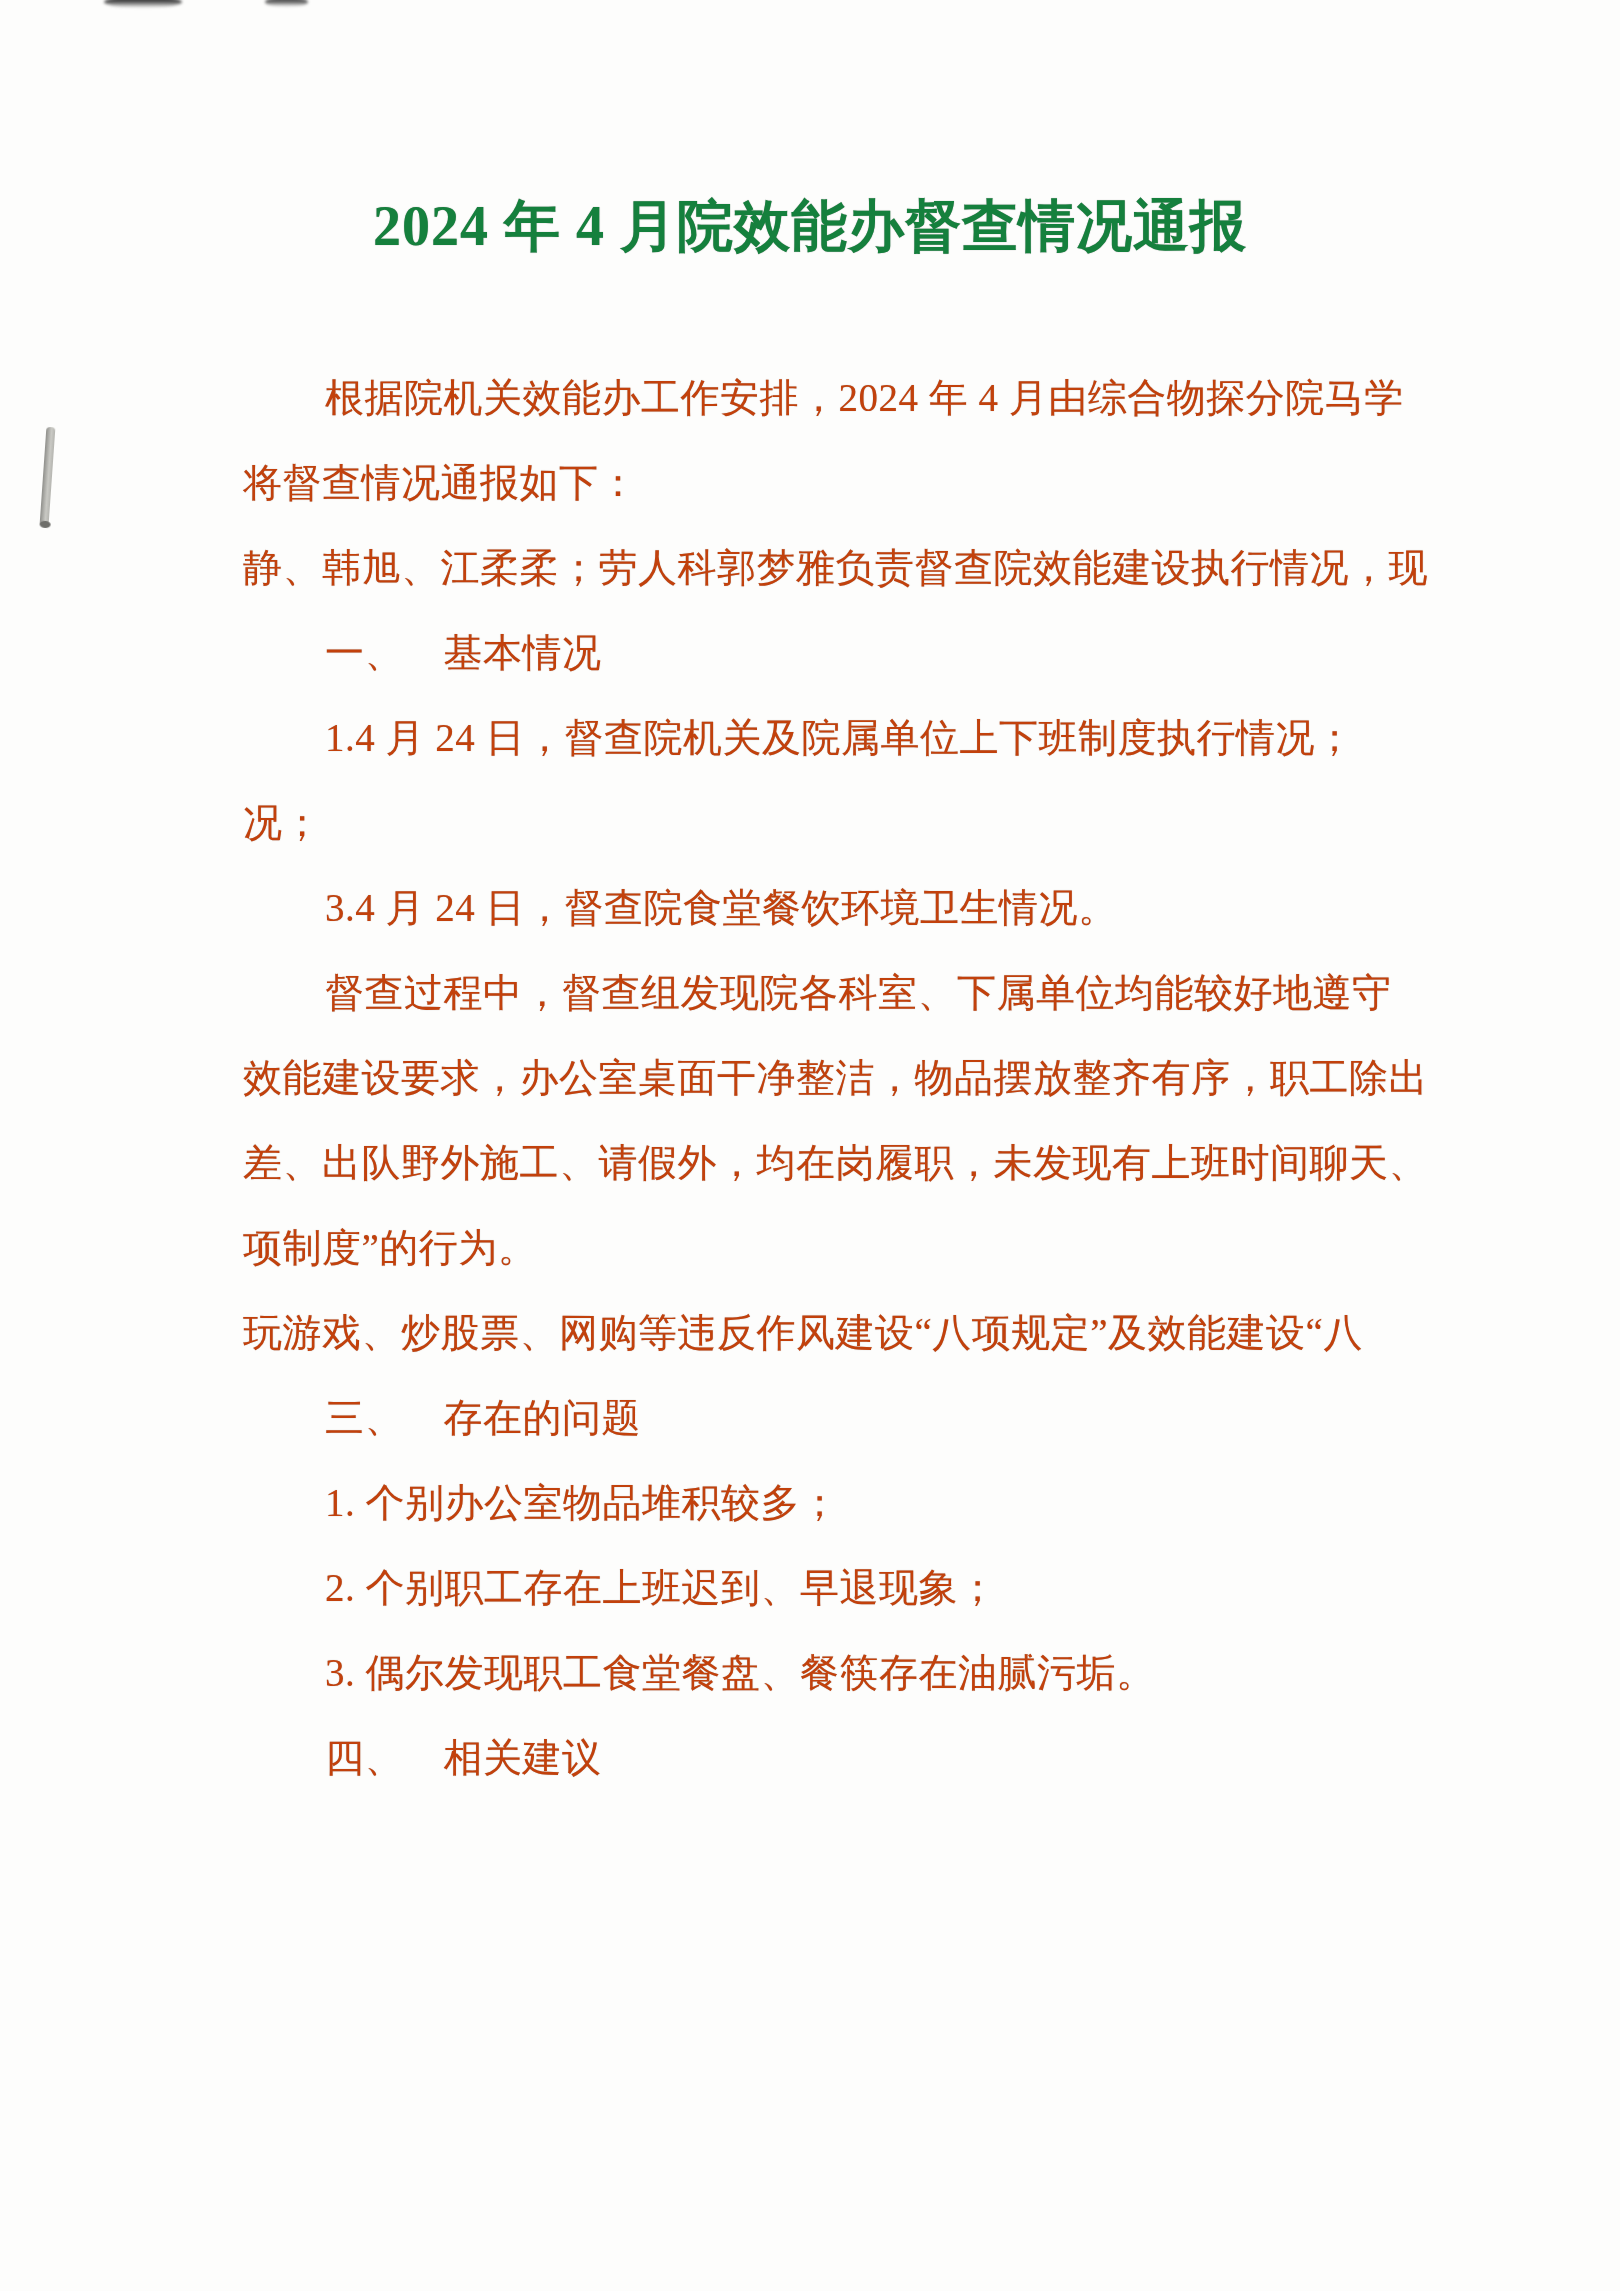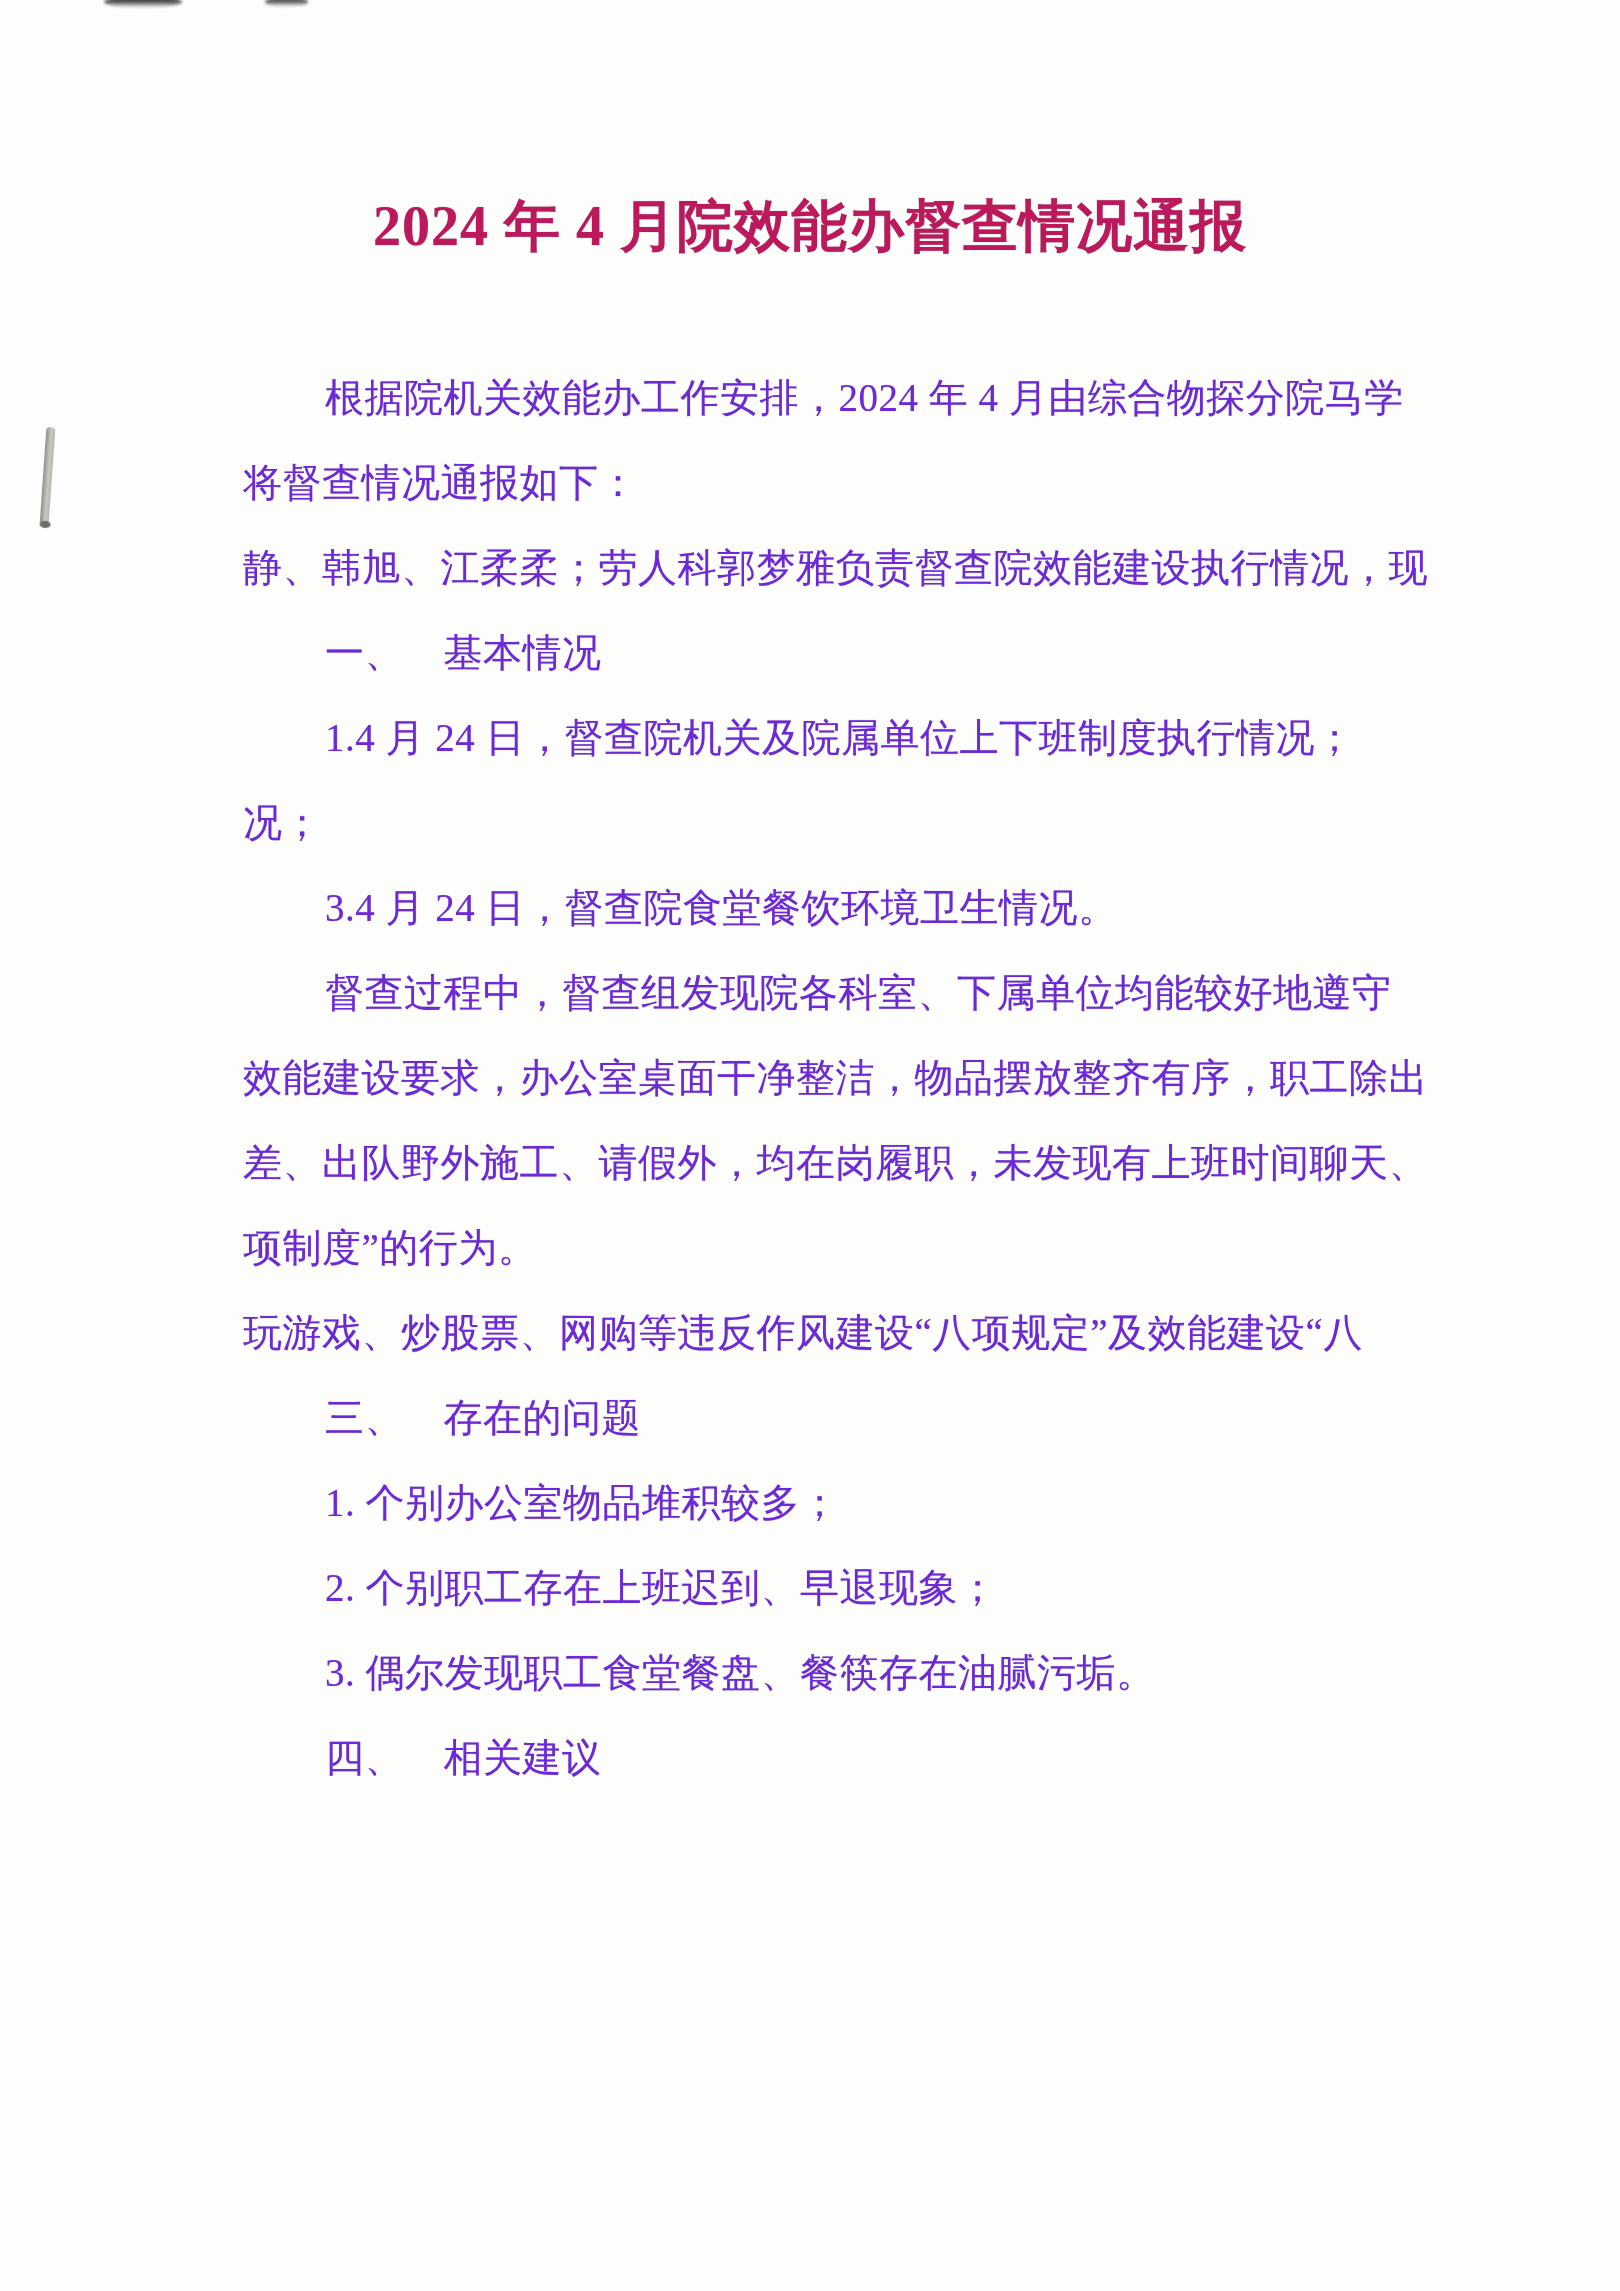--- a/index.html
+++ b/index.html
@@ -22,38 +22,38 @@
     position: absolute;
     top: 184px;
     left: 0;
     width: 100%;
     height: 84px;
     line-height: 84px;
     text-align: center;
     font-size: 56px;
     font-weight: 700;
     letter-spacing: 1px;
-    color: #be185d;
+    color: #15803d;
     text-shadow: 0 0 1px rgba(20,20,20,0.45);
     white-space: nowrap;
   }
   
   .doc-body {
     position: absolute;
     top: 355px;
     left: 243px;
     width: 1235px;
   }
   .line {
     height: 85px;
     line-height: 85px;
     font-size: 39px;
     letter-spacing: 0.5px;
     white-space: nowrap;
-    color: #6d28d9;
+    color: #c2410c;
     text-shadow: 0 0 1px rgba(40,40,40,0.35);
   }
   .line.indent {
     padding-left: 82px;
   }
   
   .smudge {
     position: absolute;
     border-radius: 50%;
     filter: blur(1.5px);

